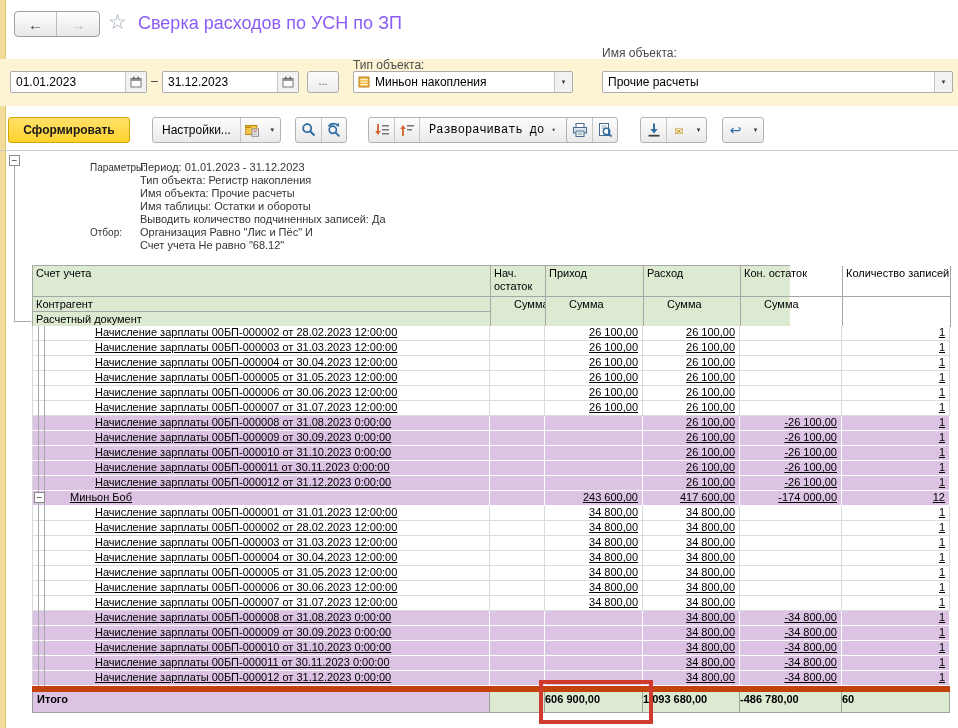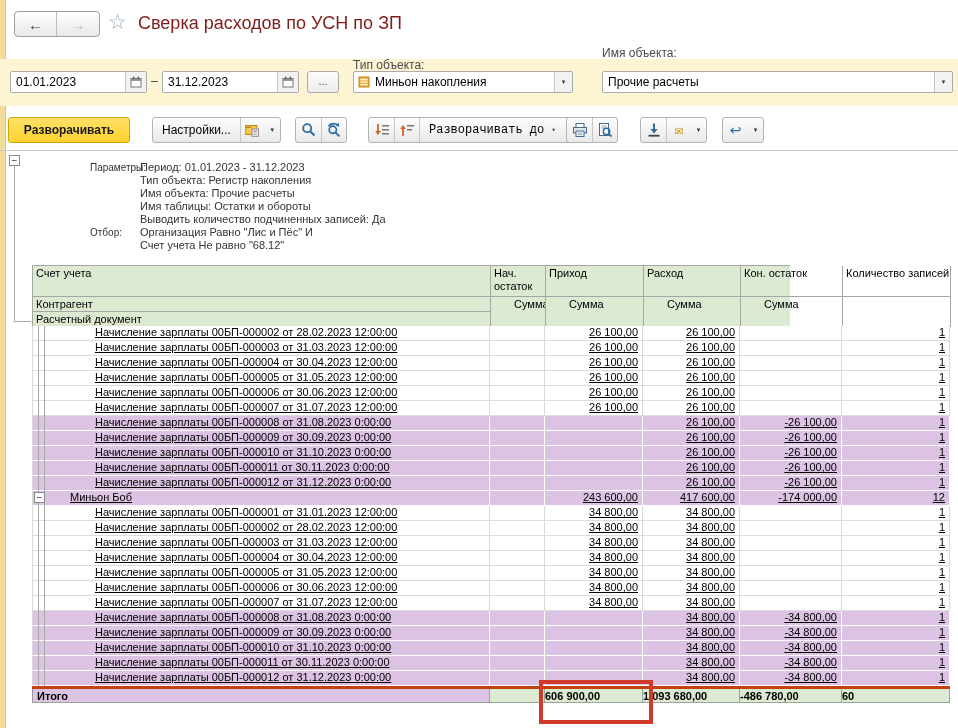--- a/index.html
+++ b/index.html
@@ -11,21 +11,21 @@
   
   #edge { left:0; top:0; width:6px; height:728px; background:#f1dd99; border-right:1px solid #e3c96c; }
 
   
   #navgrp { left:14px; top:11px; height:26px; display:flex; border:1px solid #9f9f9f; border-radius:4px;
             background:linear-gradient(#fefefe,#e8e8e8); overflow:hidden; }
   .navbtn { width:42px; display:flex; align-items:center; justify-content:center; font-size:15px; cursor:pointer; }
   .navbtn:first-child { border-right:1px solid #bdbdbd; color:#3c3c3c; }
   .navbtn:last-child  { color:#bdbdbd; }
   #star { left:108px; top:10px; font-size:21px; color:#9aa9b5; }
-  #title { left:138px; top:13px; font-size:18px; color:#7f1d1d; }
+  #title { left:138px; top:13px; font-size:18px; color:#8b5cf6; }
 
   
   #band { left:0; top:59px; width:958px; height:47px; background:#fcf4d3; }
   .input { background:#fff; border:1px solid #ababab; height:22px; display:flex; align-items:stretch; border-radius:2px; }
   .input .txt { flex:1; display:flex; align-items:center; padding-left:5px; font-size:12px; }
   .sidebtn { width:21px; display:flex; align-items:center; justify-content:center;
              background:#f2f2f2; border-left:1px solid #c4c4c4; cursor:pointer; }
   .arrowbtn { width:18px; display:flex; align-items:center; justify-content:center;
               background:#f2f2f2; border-left:1px solid #c4c4c4; font-size:7px; color:#333; cursor:pointer; }
   #date1 { left:10px;  top:71px; width:137px; }
@@ -94,21 +94,21 @@
   
   .tline { width:1px; background:#a9a9a9; z-index:1; }
   #tline1 { left:38px; top:326px; height:360px; }
   #tline2 { left:44px; top:326px; height:360px; }
   .toggle { position:absolute; left:-4px; top:1px; width:11px; height:11px; border:1px solid #8a8a8a; background:#fff;
             font-size:10px; line-height:9px; text-align:center; color:#333; z-index:2; }
   .toggle:empty { display:none; }
   .group .toggle { left:1px; }
   
   #trow-total { left:32px; top:686px; width:918px; display:grid; grid-template-columns: var(--cols);
-                height:17px; border-top:3px solid #c2410c; }
+                height:27px; border-top:6px solid #c2410c; }
   #trow-total .c { border-right:1px solid #9aa59a; border-bottom:1px solid #9aa59a; font-size:11px; line-height:15px;
                    font-weight:bold; background:#dcead2; overflow:hidden; }
   #trow-total .c0 { background:#dcc3e4; border-left:1px solid #9a9a9a; padding-left:4px; }
   #trow-total .num { text-align:left; padding-right:4px; }
 
   
   #redbox { left:539px; top:680px; width:114px; height:44px; border:4px solid #ce3b2c; z-index:10; }
 
   svg { display:block; }
   .glyph { font-size:14px; }
@@ -171,21 +171,21 @@
     <span class="txt">Миньон накопления</span>
     <span class="arrowbtn">▾</span>
   </div>
 
   <div id="lbl-name" class="abs flabel">Имя объекта:</div>
   <div id="combo-name" class="abs input">
     <span class="txt">Прочие расчеты</span>
     <span class="arrowbtn">▾</span>
   </div>
 
-  <div id="btn-make" class="abs btn">Разворачивать</div>
+  <div id="btn-make" class="abs btn">Сформировать</div>
 
   <div id="grp-settings" class="abs grp">
     <div class="tbtxt">Настройки...</div>
     <div class="ibtn sep">
       <svg width="15" height="14" viewBox="0 0 15 14">
           <rect x="0.8" y="2.5" width="11" height="9" fill="#f6c94e" stroke="#b8860b"></rect>
           <rect x="0.8" y="2.5" width="5" height="2" fill="#e8b23a" stroke="#b8860b"></rect>
           <rect x="7" y="6" width="6.5" height="7.3" fill="#fff" stroke="#8a8a8a"></rect>
           <rect x="8.2" y="7.6" width="4" height="0.9" fill="#c0392b"></rect>
           <rect x="8.2" y="9.4" width="4" height="0.9" fill="#9aa"></rect>

